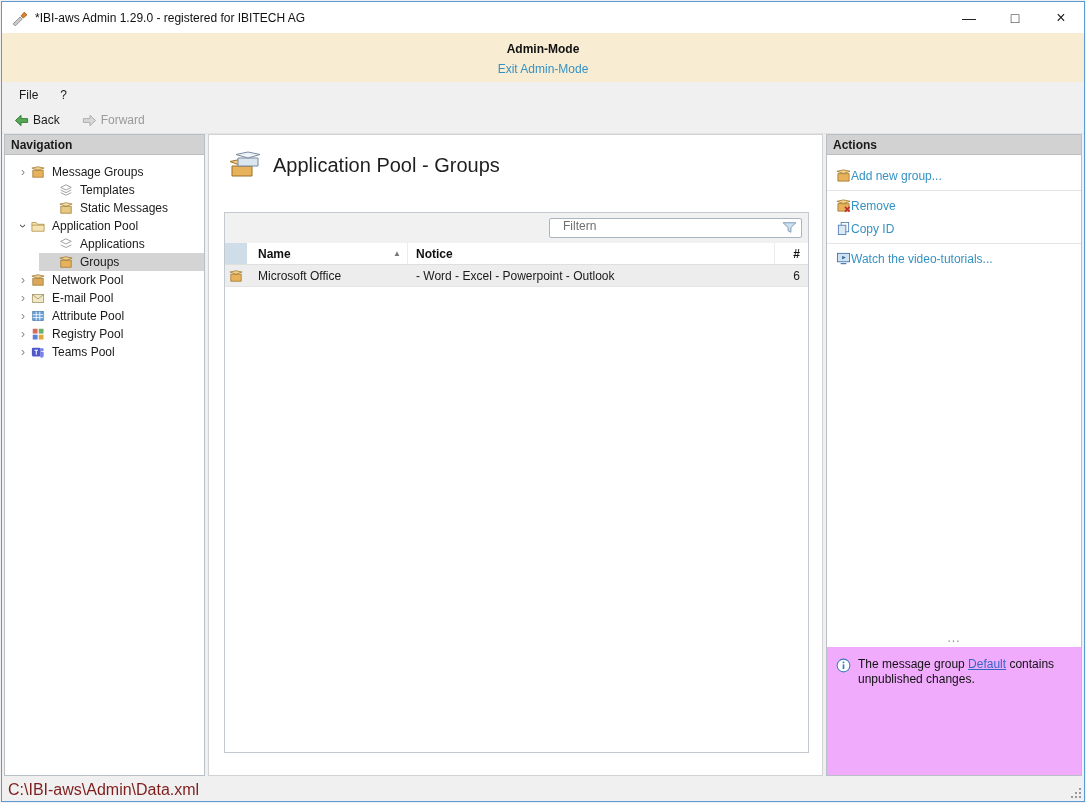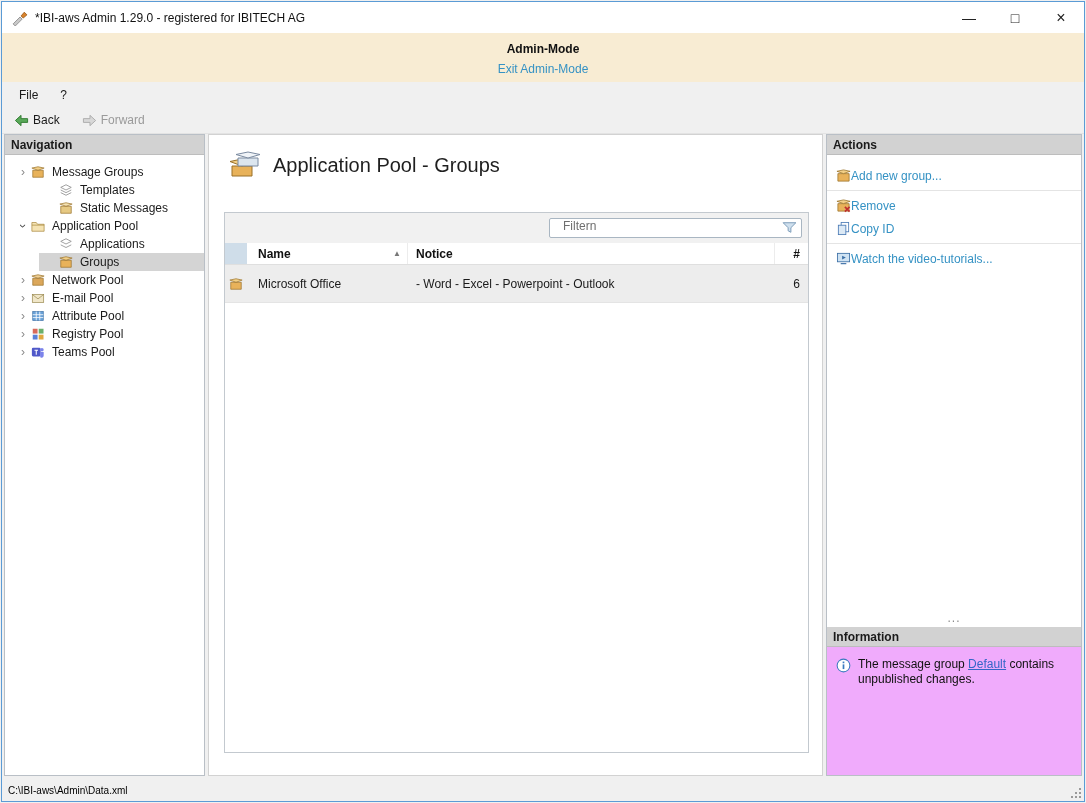--- a/index.html
+++ b/index.html
@@ -54,41 +54,41 @@
   .filter-box input { flex:1; border:none; outline:none; background:transparent; font-family:inherit; font-size:12px; padding:0 2px 0 13px; color:#222; min-width:0; }
   .filter-box input::placeholder { color:#6f6f6f; opacity:1; }
   .funnel-icon { width:17px; height:15px; margin-right:3px; flex:0 0 auto; }
   .thead { display:flex; height:22px; border-bottom:1px solid #dfdfdf; align-items:stretch; flex:0 0 auto; font-weight:bold; color:#111; }
   .col-icon { width:22px; flex:0 0 auto; display:flex; align-items:center; justify-content:center; }
   .thead .col-icon { background:#cfdde9; }
   .col-name { width:161px; flex:0 0 auto; display:flex; align-items:center; justify-content:space-between; padding:0 6px 0 11px; border-right:1px solid #ececec; }
   .col-notice { flex:1; display:flex; align-items:center; padding-left:8px; border-right:1px solid #ececec; min-width:0; }
   .col-count { width:33px; flex:0 0 auto; display:flex; align-items:center; justify-content:flex-end; padding-right:8px; }
   .sort-arrow { font-size:8px; color:#777; }
-  .trow { display:flex; height:38px; background:#ededed; align-items:stretch; border-bottom:1px solid #e4e4e4; flex:0 0 auto; font-weight:normal; }
+  .trow { display:flex; height:22px; background:#ededed; align-items:stretch; border-bottom:1px solid #e4e4e4; flex:0 0 auto; font-weight:normal; }
   .trow .col-name, .trow .col-notice { border-right:none; font-weight:normal; }
   .trow .ticon svg { width:14px; height:14px; display:block; }
   .tbody-rest { flex:1; background:#fff; }
 
   
   .right-panel { width:256px; background:#fff; border:1px solid #b9bfc6; display:flex; flex-direction:column; flex:0 0 auto; }
   .actions-body { flex:1; display:flex; flex-direction:column; padding-top:9px; min-height:0; }
   .action-item { display:flex; align-items:center; gap:0; padding:4px 9px; color:#3592c4; cursor:pointer; }
   .action-item .aicon { width:15px; height:15px; flex:0 0 auto; }
   .action-item .aicon svg { width:15px; height:15px; display:block; }
   .action-sep { border-top:1px solid #e4e4e4; margin:3px 0; }
   .actions-overflow { margin-top:auto; text-align:center; color:#8a8a8a; letter-spacing:1px; padding:0 0 2px 0; cursor:pointer; }
   .info-body { height:128px; background:#f0abfc; padding:10px 9px; display:flex; gap:7px; flex:0 0 auto; }
   .info-icon { width:15px; height:15px; flex:0 0 auto; margin-top:1px; }
   .info-text { line-height:15px; color:#111; }
   .info-link { color:#3566c8; text-decoration:underline; cursor:pointer; }
 
   
   .statusbar { height:22px; background:#f0f0f0; display:flex; align-items:center; padding-left:6px; flex:0 0 auto; position:relative; }
-  .status-path { color:#000000; font-size:10px; }
+  .status-path { color:#7f1d1d; font-size:16px; }
   .grip { position:absolute; right:1px; bottom:1px; width:13px; height:13px; }
 </style>
 </head>
 <body>
 
 <div class="window">
 
   <div class="titlebar">
     <span class="app-icon">
       <svg viewBox="0 0 16 16">
@@ -364,21 +364,20 @@
                 <path d="M6.5 5 L10.5 7 L6.5 9 Z" fill="#3a6ea5"></path>
                 <path d="M5 13.5 h6" stroke="#3a6ea5" stroke-width="1.2"></path>
               </svg>
             </span>
           <span>Watch the video-tutorials...</span>
         </div>
 
         <div class="actions-overflow">...</div>
       </div>
 
-      <div class="panel-header">Information</div>
       <div class="info-body">
         <span class="info-icon">
           <svg viewBox="0 0 16 16">
               <circle cx="8" cy="8" r="6.8" fill="#ffffff" stroke="#3a7abf" stroke-width="1.1"></circle>
               <rect x="7.1" y="6.8" width="1.8" height="5" fill="#3a7abf"></rect>
               <rect x="7.1" y="3.8" width="1.8" height="1.8" fill="#3a7abf"></rect>
             </svg>
         </span>
         <span class="info-text"><span>The message group </span><span class="info-link">Default</span><span> contains unpublished changes.</span></span>
       </div>

